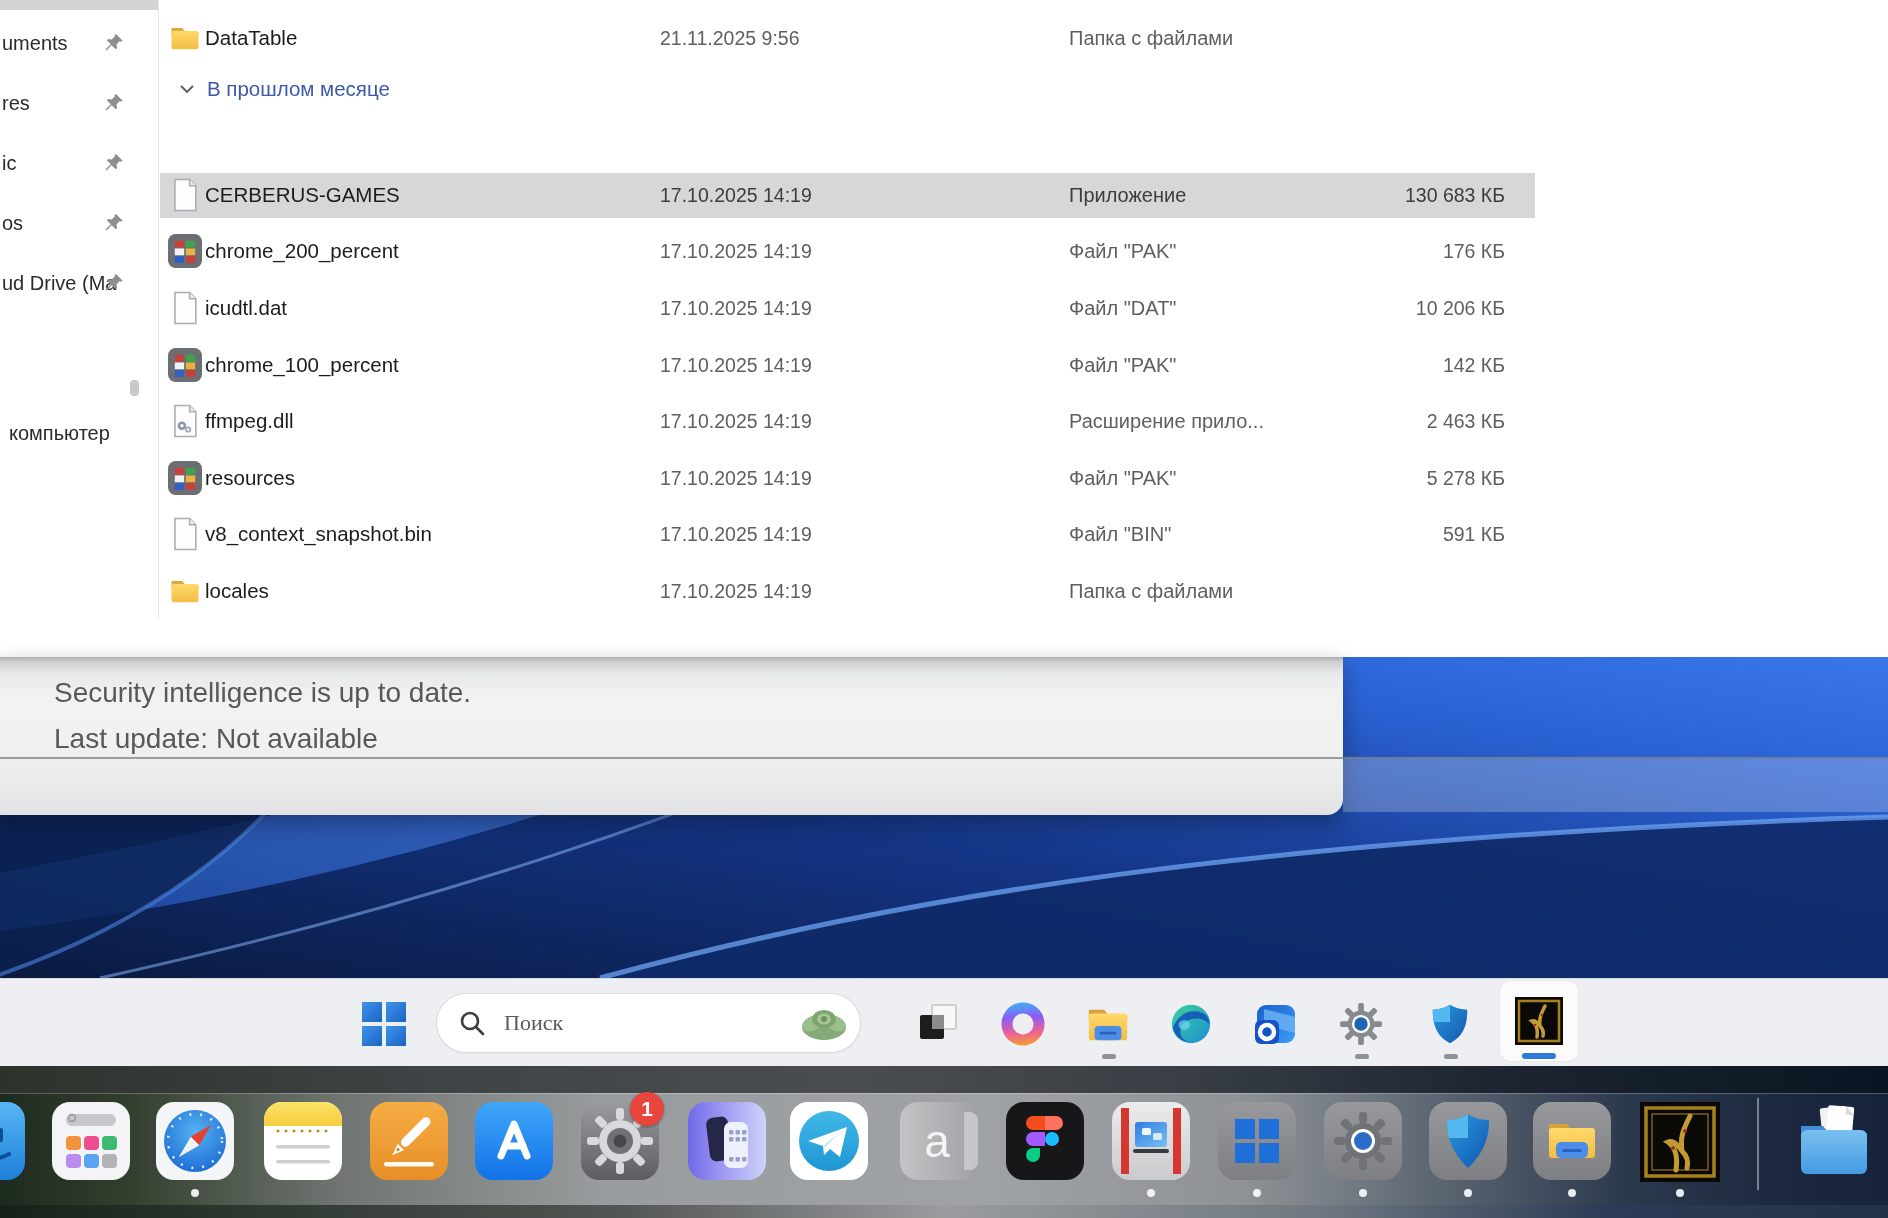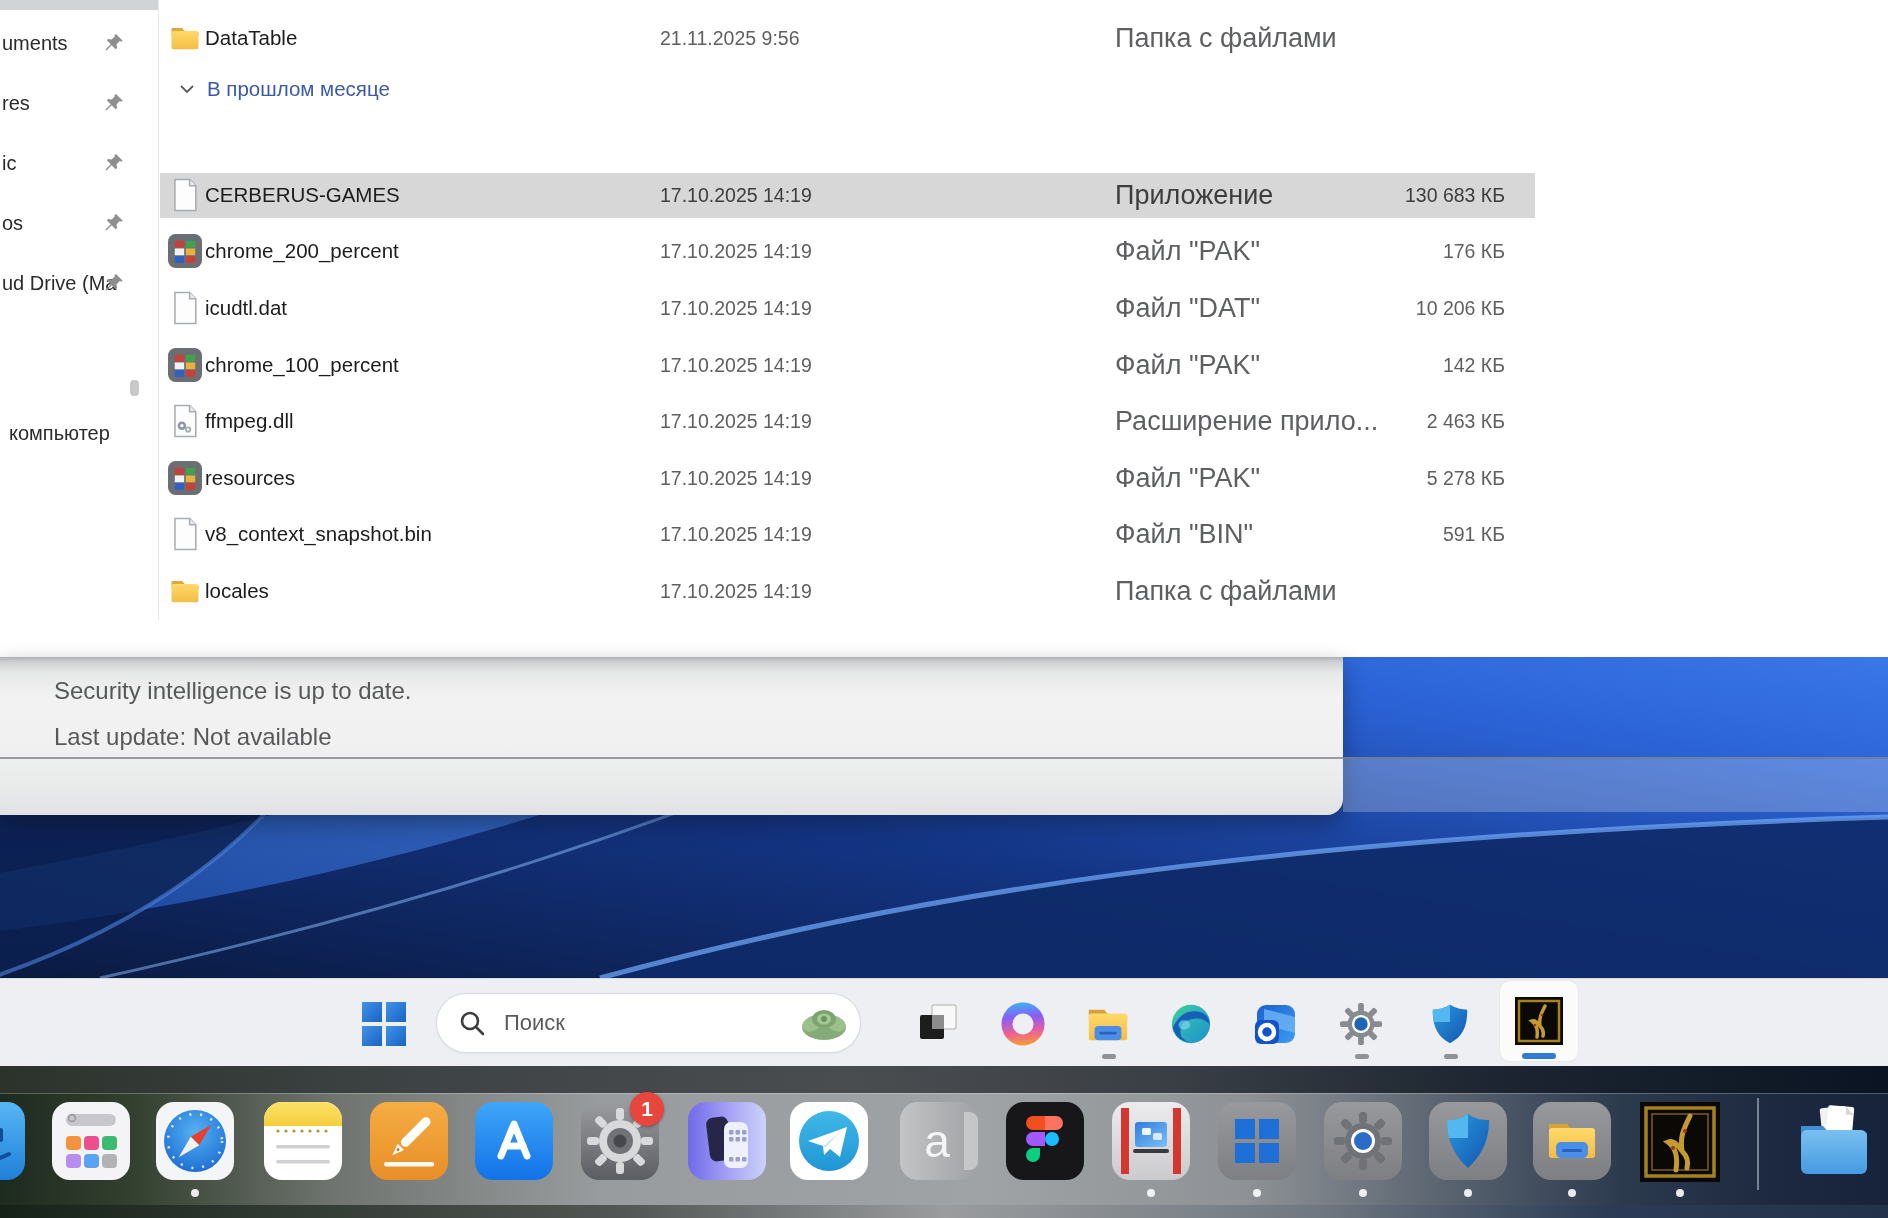--- a/index.html
+++ b/index.html
@@ -13,52 +13,52 @@
   .sb-item .lbl{font-size:20px;color:#2b2b2b;white-space:nowrap;padding-left:2px;}
   .sb-pin{position:absolute;left:103px;width:22px;height:22px;}
   .sb-computer{left:0;width:156px;overflow:hidden;font-size:20px;color:#2b2b2b;white-space:nowrap;padding-left:9px;}
   .sb-sep{left:158px;top:0;width:1px;height:620px;background:#e9e9e9;}
   .sb-thumb{left:130px;top:380px;width:9px;height:16px;border-radius:4px;background:#c9c9c9;}
 
   .file-row{left:0;width:1888px;height:46px;display:flex;align-items:center;}
   .file-row .ficon{position:absolute;left:168px;width:34px;height:34px;top:50%;transform:translateY(-50%);}
   .file-row .fname{position:absolute;left:205px;font-size:20.5px;color:#1c1c1c;white-space:nowrap;}
   .file-row .fdate{position:absolute;left:660px;font-size:19.5px;color:#5d5f61;white-space:nowrap;}
-  .file-row .ftype{position:absolute;left:1115px;font-size:27px;color:#5d5f61;white-space:nowrap;}
+  .file-row .ftype{position:absolute;left:1069px;font-size:20px;color:#5d5f61;white-space:nowrap;}
   .file-row .fsize{position:absolute;left:1285px;width:220px;text-align:right;font-size:19.5px;color:#5d5f61;white-space:nowrap;}
   .row-selected-bg{left:160px;width:1375px;height:45px;background:#d7d7d7;}
   .group-row{left:0;width:1636px;height:40px;display:flex;align-items:center;}
   .group-row .gchev{position:absolute;left:178px;width:18px;height:18px;top:50%;transform:translateY(-50%);}
   .group-row .glbl{position:absolute;left:207px;font-size:20.5px;color:#3c59a8;white-space:nowrap;}
 
   .status-bar{left:0;top:612px;width:1888px;height:38px;}
   .status-bar .st{position:absolute;top:50%;transform:translateY(-50%);font-size:17.5px;color:#3f3f3f;white-space:nowrap;}
   .st-div{position:absolute;top:8px;width:1px;height:23px;background:#d2d2d2;}
 
   
   .sec-panel{left:0;top:657px;width:1343px;height:158px;border-radius:0 0 16px 0;
     background:linear-gradient(180deg,#aeb0b3 0,#cfd0d1 5px,#e7e8e8 16px,#f2f2f2 40px,#f1f1f1 55%,#eaebeb 78%,#e1e2e3 100%);
     box-shadow:0 9px 22px rgba(10,15,30,.38);}
-  .sec-line{position:absolute;left:54px;font-size:24px;color:#57585a;white-space:nowrap;}
+  .sec-line{position:absolute;left:54px;font-size:28px;color:#57585a;white-space:nowrap;}
   .full-sep{left:0;top:757px;width:1888px;height:2px;background:#83868a;opacity:.8;}
   .right-haze{left:1343px;top:759px;width:545px;height:53px;background:rgba(228,232,236,.27);}
 
   
   .wallpaper{left:0;top:657px;width:1888px;height:321px;overflow:hidden;}
 
   
   .taskbar{left:0;top:978px;width:1888px;height:88px;background:#edeff2;border-top:1px solid #dadde0;}
   .tb-icon{position:absolute;width:46px;height:46px;top:1001px;}
   .tb-dot{position:absolute;top:1054px;width:14px;height:5px;border-radius:3px;background:#8f9296;}
   .tb-pill-active{left:1500px;top:981px;width:78px;height:80px;border-radius:10px;background:#fbfbfb;box-shadow:0 0 0 1px #e9e9e9;}
   .tb-blue-ind{left:1522px;top:1053px;width:34px;height:6px;border-radius:3px;background:#2e7cd6;}
   .search-pill{left:437px;top:994px;width:423px;height:58px;border-radius:29px;background:#ffffff;
      box-shadow:0 0 0 1px #d8dbde, 0 1px 3px rgba(0,0,0,.08);display:flex;align-items:center;}
   .search-pill .sicon{margin-left:22px;width:27px;height:27px;}
-  .search-pill .stext{margin-left:18px;font-size:22px;color:#5a5a5a;}
+  .search-pill .stext{margin-left:18px;font-size:22px;color:#5a5a5a;font-family:Liberation Serif, serif;}
   .search-pill .plant{position:absolute;right:10px;top:3px;width:52px;height:52px;}
 
   
   .strip-above-dock{left:0;top:1066px;width:1888px;height:27px;
     background:linear-gradient(90deg,#2c332b 0%,#3e4345 22%,#4a4d50 45%,#3a3f45 62%,#1b2430 80%,#0b1422 100%);}
   .dock-bar{left:0;top:1093px;width:1888px;height:112px;border-top:1px solid rgba(255,255,255,.25);
     background:linear-gradient(90deg,#1d2a1e 0%,#33402f 7%,#707571 18%,#999c9e 32%,#a0a3a5 52%,#8e9296 66%,#5c6672 76%,#2c3a4e 86%,#1c2940 94%,#17233a 100%);}
   .strip-bottom{left:0;top:1205px;width:1888px;height:13px;
     background:linear-gradient(90deg,#162218 0%,#525654 33%,#9a9c9e 50%,#6f7780 70%,#2c3c56 85%,#22324a 100%);}
   .dock-icon{position:absolute;top:1102px;width:78px;height:78px;}

